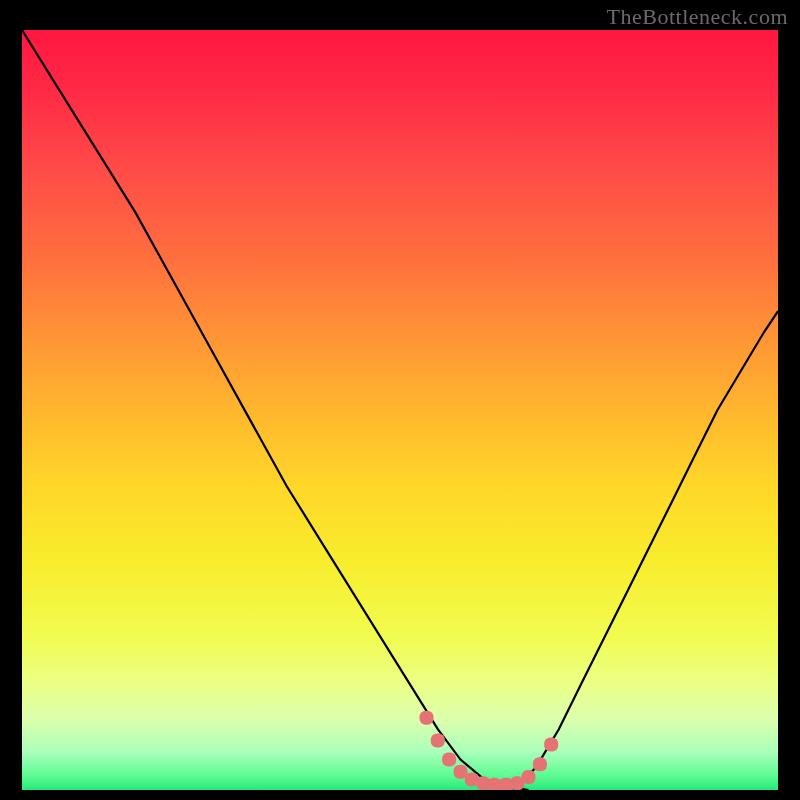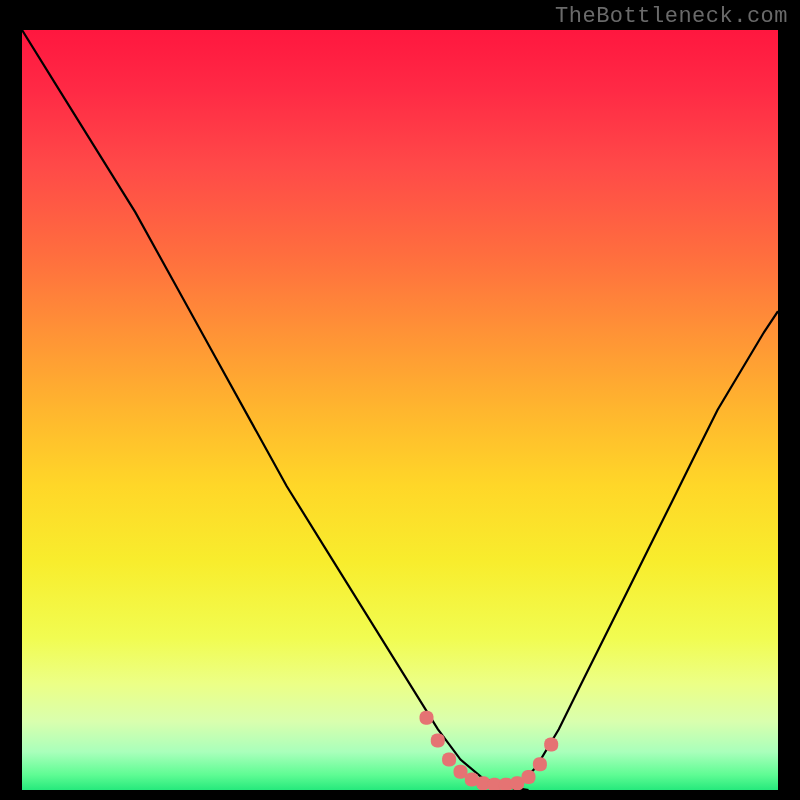--- a/index.html
+++ b/index.html
@@ -8,21 +8,21 @@
     width: 800px;
     height: 800px;
     background: #000;
     position: relative;
   }
   .watermark {
     position: absolute;
     top: 4px;
     right: 12px;
     color: #6a6a6a;
-    font-family: Liberation Mono, monospace;
+    font-family: Liberation Serif, serif;
     font-size: 22px;
     letter-spacing: 0.5px;
   }
   .plot {
     position: absolute;
     left: 22px;
     top: 30px;
     width: 756px;
     height: 760px;
   }

